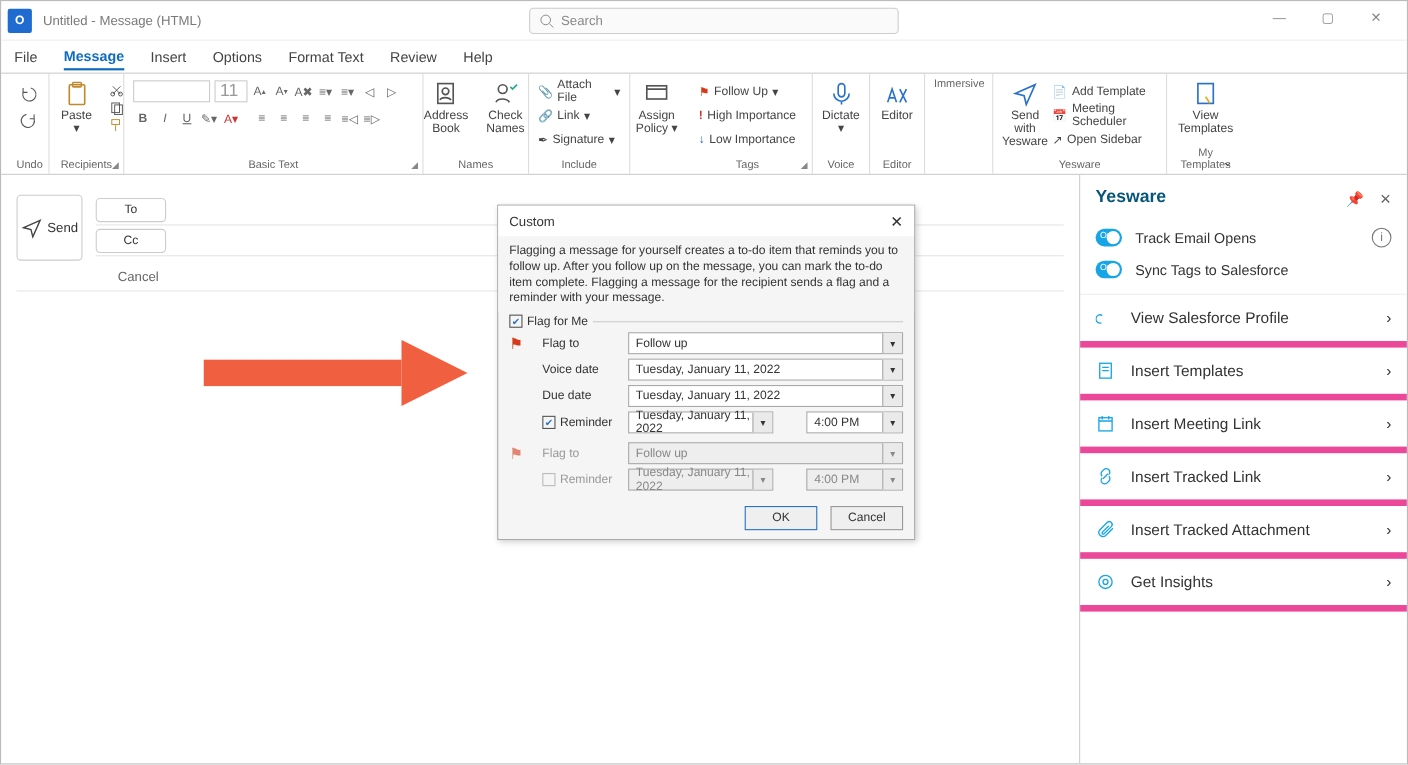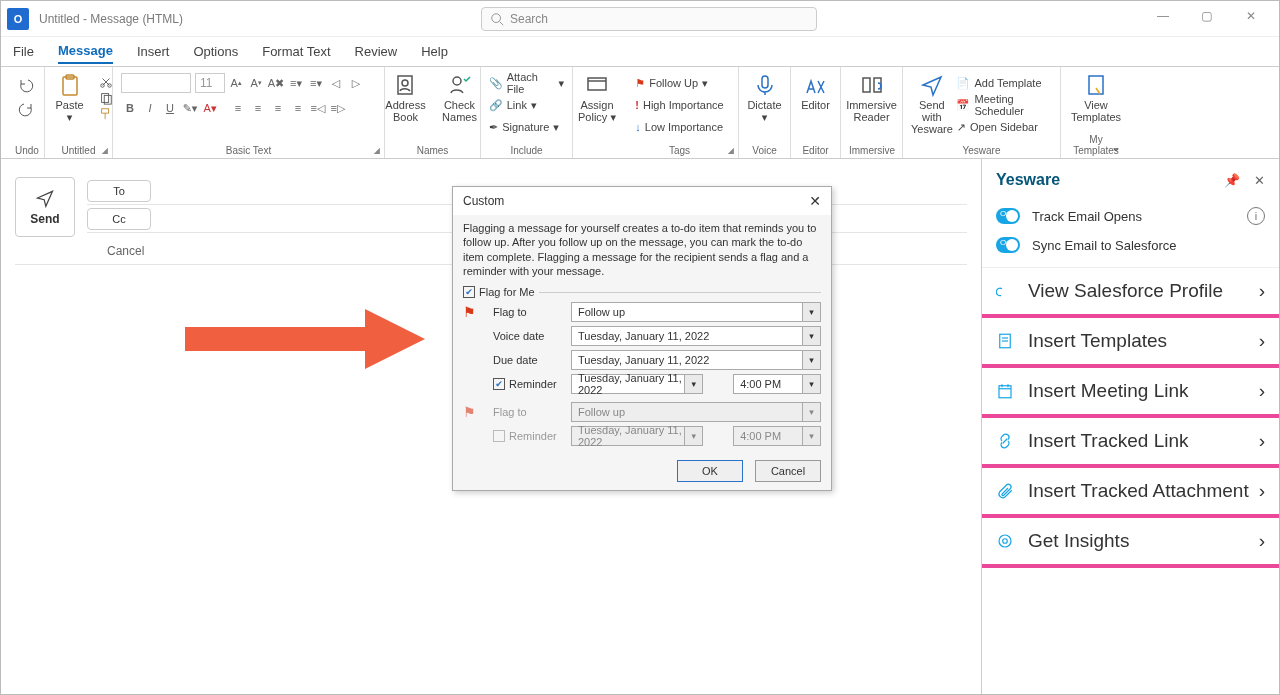--- a/index.html
+++ b/index.html
@@ -77,26 +77,26 @@
 .rgroup .exp { position: absolute; right: 4px; bottom: 3px; font-size: 8px; color: #888; }
 .bigbtn { display: flex; flex-direction: column; align-items: center; width: 50px; padding-top: 2px; }
 .bigbtn svg { width: 24px; height: 24px; }
 .bigbtn .lbl { font-size: 11px; text-align: center; line-height: 1.1; margin-top: 2px; color: #444; }
 .vstack { display: flex; flex-direction: column; gap: 2px; font-size: 11px; color: #444; }
 .vstack .row { display: flex; align-items: center; gap: 4px; height: 20px; }
 .vstack svg, .vstack .ic { width: 14px; height: 14px; }
 .hstack { display: flex; gap: 2px; }
 .tinybtn { width: 18px; height: 18px; display: flex; align-items: center; justify-content: center; color: #666; font-size: 11px; }
 .fontbox { width: 70px; height: 20px; border: 1px solid #ccc; font-size: 10px; color: #999; padding: 0 4px; display: flex; align-items: center; }
-.sizebox { width: 30px; height: 20px; border: 1px solid #ccc; font-size: 12px; color: #999; padding: 0 4px; display: flex; align-items: center; margin-left: 2px;}
+.sizebox { width: 30px; height: 20px; border: 1px solid #ccc; font-size: 16px; color: #999; padding: 0 4px; display: flex; align-items: center; margin-left: 2px;}
 
 .main { display: flex; height: calc(100% - 36px - 30px - 92px); }
 .compose { flex: 1; position: relative; padding: 18px 14px; }
 .compose .topblock { display: flex; gap: 12px; }
-.sendbtn { width: 60px; height: 60px; border: 1px solid #ccc; border-radius: 4px; display: flex; flex-direction: column; align-items: center; justify-content: center; gap: 4px; font-weight: bold; }
+.sendbtn { width: 60px; height: 60px; border: 1px solid #ccc; border-radius: 4px; display: flex; flex-direction: row; align-items: center; justify-content: center; gap: 4px; }
 .fields { flex: 1; }
 .fieldrow { display: flex; align-items: center; height: 28px; border-bottom: 1px solid #e5e5e5; }
 .pillbtn { width: 64px; height: 22px; border: 1px solid #ccc; border-radius: 4px; display: flex; align-items: center; justify-content: center; font-size: 11px; margin-right: 12px; }
 .subjectrow { display: flex; align-items: center; height: 28px; border-bottom: 1px solid #e5e5e5; padding-left: 92px; font-size: 12px; color: #666; }
 .arrow { position: absolute; left: 184px; top: 150px; color: #f05f40; }
 
 .dialog {
   position: absolute;
   left: 452px; top: 186px;
   width: 380px;
@@ -132,21 +132,21 @@
   display: flex; flex-direction: column;
   padding-top: 6px;
 }
 .yespanel .yhdr { display: flex; align-items: center; justify-content: space-between; padding: 6px 14px 12px 14px; }
 .yespanel .yhdr .ttl { font-size: 16px; color: #05567a; font-weight: 600; }
 .toggle-row { display: flex; align-items: center; gap: 12px; padding: 6px 14px; font-size: 13px; }
 .toggle { width: 24px; height: 16px; border-radius: 8px; background: #17a5e6; position: relative; }
 .toggle::after { content: ""; position: absolute; right: 2px; top: 2px; width: 12px; height: 12px; background: #fff; border-radius: 50%; }
 .toggle .on { position: absolute; left: 4px; top: 1px; font-size: 8px; color: #fff; }
 .ymenu { margin-top: 8px; border-top: 1px solid #eee; }
-.yitem { display: flex; align-items: center; gap: 14px; padding: 12px 14px; border-bottom: 4px solid #ec4899; font-size: 19px; color: #333; position: relative; }
+.yitem { display: flex; align-items: center; gap: 14px; padding: 12px 14px; border-bottom: 6px solid #ec4899; font-size: 14px; color: #333; position: relative; }
 .yitem svg { width: 18px; height: 18px; stroke: #17a5e6; fill: none; stroke-width: 1.6; }
 .yitem .chev { position: absolute; right: 14px; }
 .info-ic { width: 18px; height: 18px; border: 1.5px solid #777; border-radius: 50%; display: flex; align-items: center; justify-content: center; font-size: 11px; color: #777; }
 .collapse-caret { position: absolute; right: 10px; bottom: 4px; font-size: 12px; color: #555;}
 </style>
 </head>
 <body>
 
 <div class="titlebar">
   <div class="logo">O</div>
@@ -208,21 +208,21 @@
         <svg viewBox="0 0 16 16" stroke="#555" fill="none">
             <rect x="3" y="3" width="8" height="10"></rect>
             <rect x="6" y="5" width="8" height="10"></rect>
           </svg>
         <svg viewBox="0 0 16 16" stroke="#c28a2e" fill="none">
             <rect x="3" y="2" width="8" height="5"></rect>
             <path d="M7 7 L7 14"></path>
           </svg>
       </div>
     </div>
-    <div class="gname">Untitled</div>
+    <div class="gname">Recipients</div>
     <div class="exp">◢</div>
   </div>
 
   <div class="rgroup" style="width:272px">
     <div class="body" style="flex-direction:column;gap:6px;padding-top:2px;width:100%">
       <div class="hstack" style="align-items:center">
         <div class="fontbox"></div>
         <div class="sizebox">11</div>
         <div class="tinybtn">A<sup style="font-size:7px">▴</sup></div>
         <div class="tinybtn">A<sub style="font-size:7px">▾</sub></div>
@@ -334,29 +334,20 @@
       <svg viewBox="0 0 24 24" fill="none" stroke="#2a72c8" stroke-width="1.5">
             <path d="M3 20l4-12 4 12M5 16h4M14 8l6 12M20 8l-6 12"></path>
           </svg>
       <div class="lbl">Editor</div>
     </div>
       </div>
     <div class="gname">Editor</div>
   </div>
 
   <div class="rgroup" style="width:62px">
-    <div class="body">
-        <div class="bigbtn">
-      <svg viewBox="0 0 24 24" fill="none" stroke="#555" stroke-width="1.5">
-            <path d="M3 5h7v14H3zM14 5h7v14h-7z"></path>
-            <path d="M18 16a3 3 0 0 0 0-6" stroke="#2a72c8"></path>
-          </svg>
-      <div class="lbl">Immersive Reader</div>
-    </div>
-      </div>
     <div class="gname">Immersive</div>
   </div>
 
 
   <div class="rgroup" style="width:158px">
     <div class="body">
       <div class="bigbtn" style="width:48px">
         <svg viewBox="0 0 24 24" fill="none" stroke="#2a72c8" stroke-width="1.5">
             <path d="M3 12l18-8-8 18-2-8z"></path>
           </svg>
@@ -438,21 +429,21 @@
       <div class="toggle">
           <span class="on">On</span>
         </div>
       <span>Track Email Opens</span>
       <div class="info-ic" style="margin-left:auto">i</div>
     </div>
     <div class="toggle-row">
       <div class="toggle">
           <span class="on">On</span>
         </div>
-      <span>Sync Email to Salesforce</span>
+      <span>Sync Tags to Salesforce</span>
     </div>
     <div class="ymenu">
       <div class="yitem">
         <svg viewBox="0 0 24 24">
             <path d="M7 18a5 5 0 1 1 1-9 6６6 0 0 1 11 3 4 4 0 0 1 0 8H7z"></path>
           </svg>
         <span>View Salesforce Profile</span>
           <span class="chev">›</span>
       </div>
       <div class="yitem">

